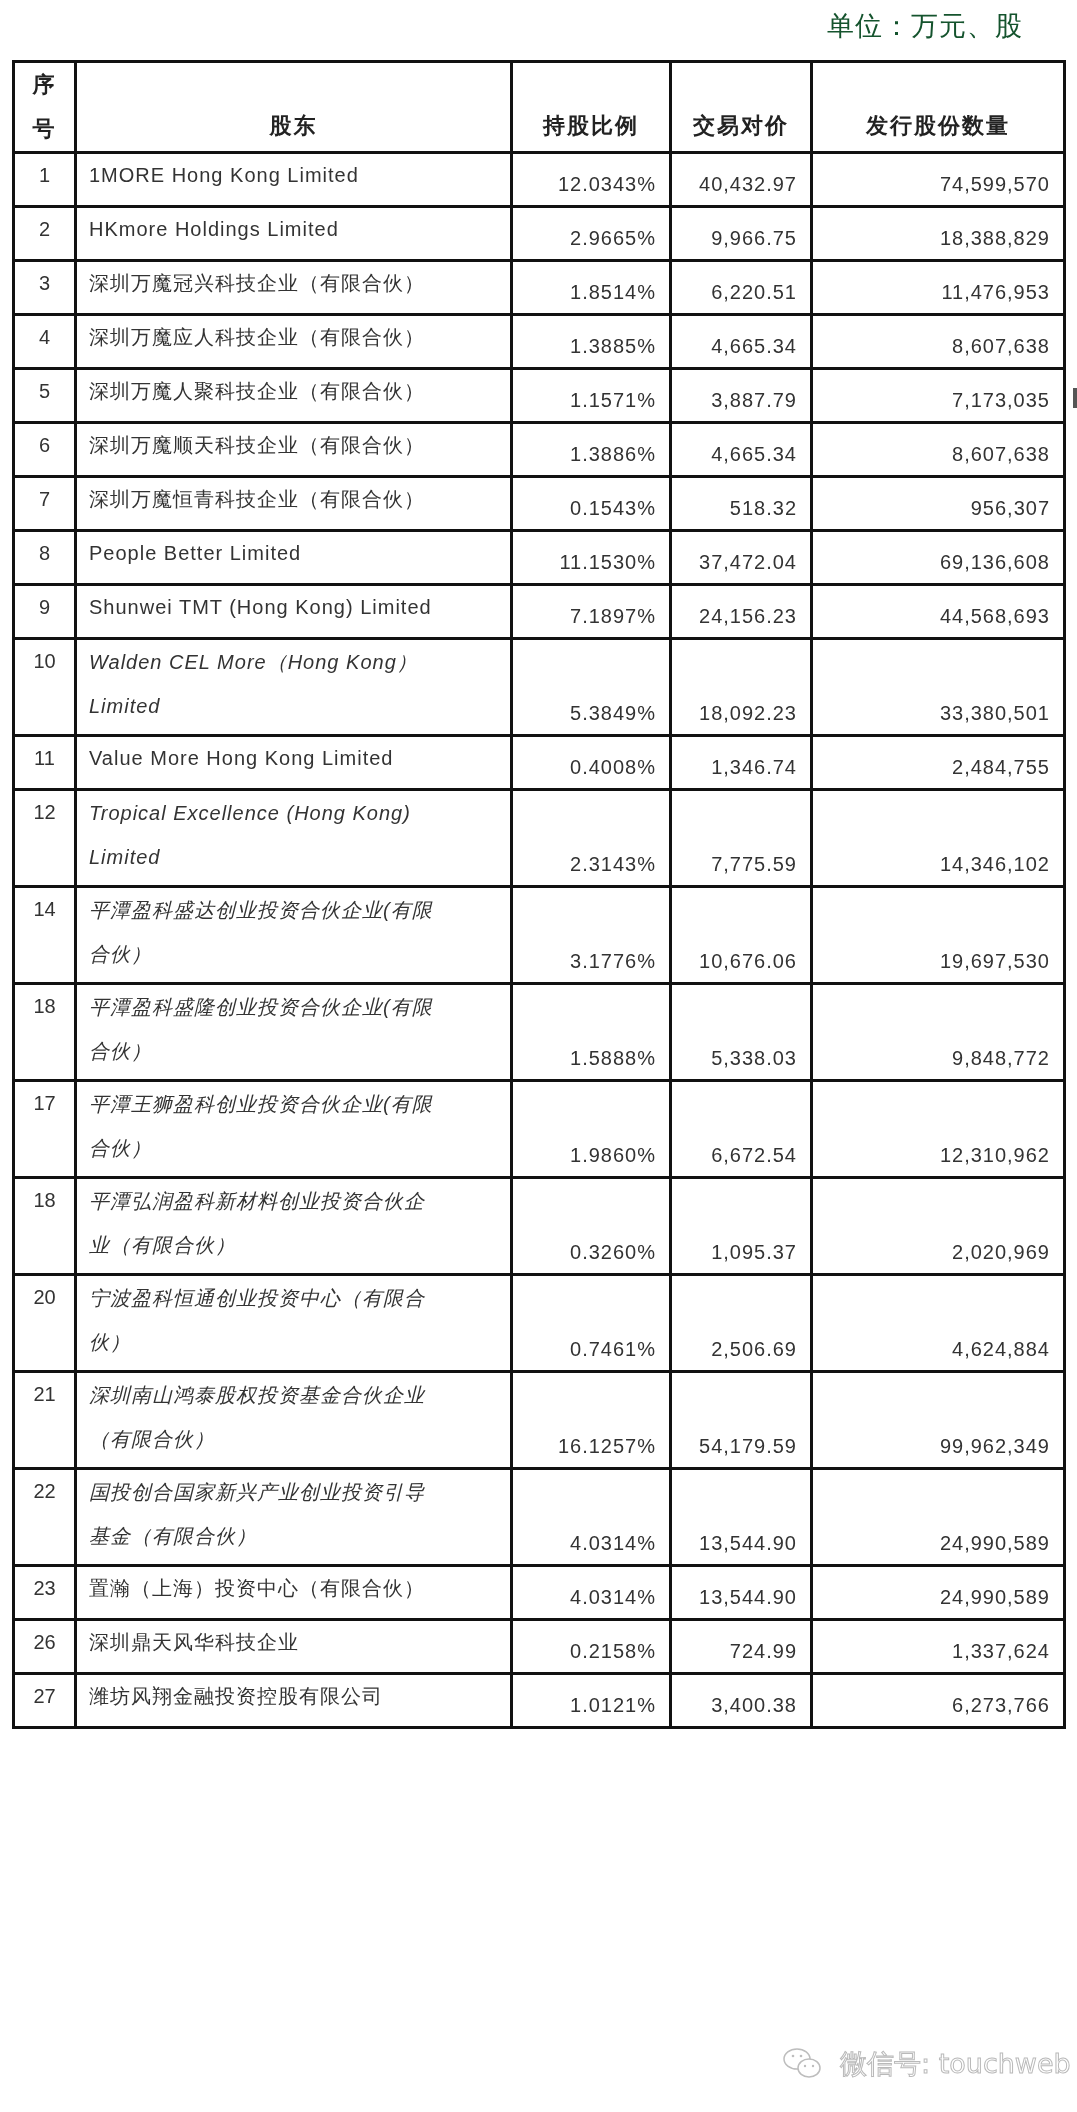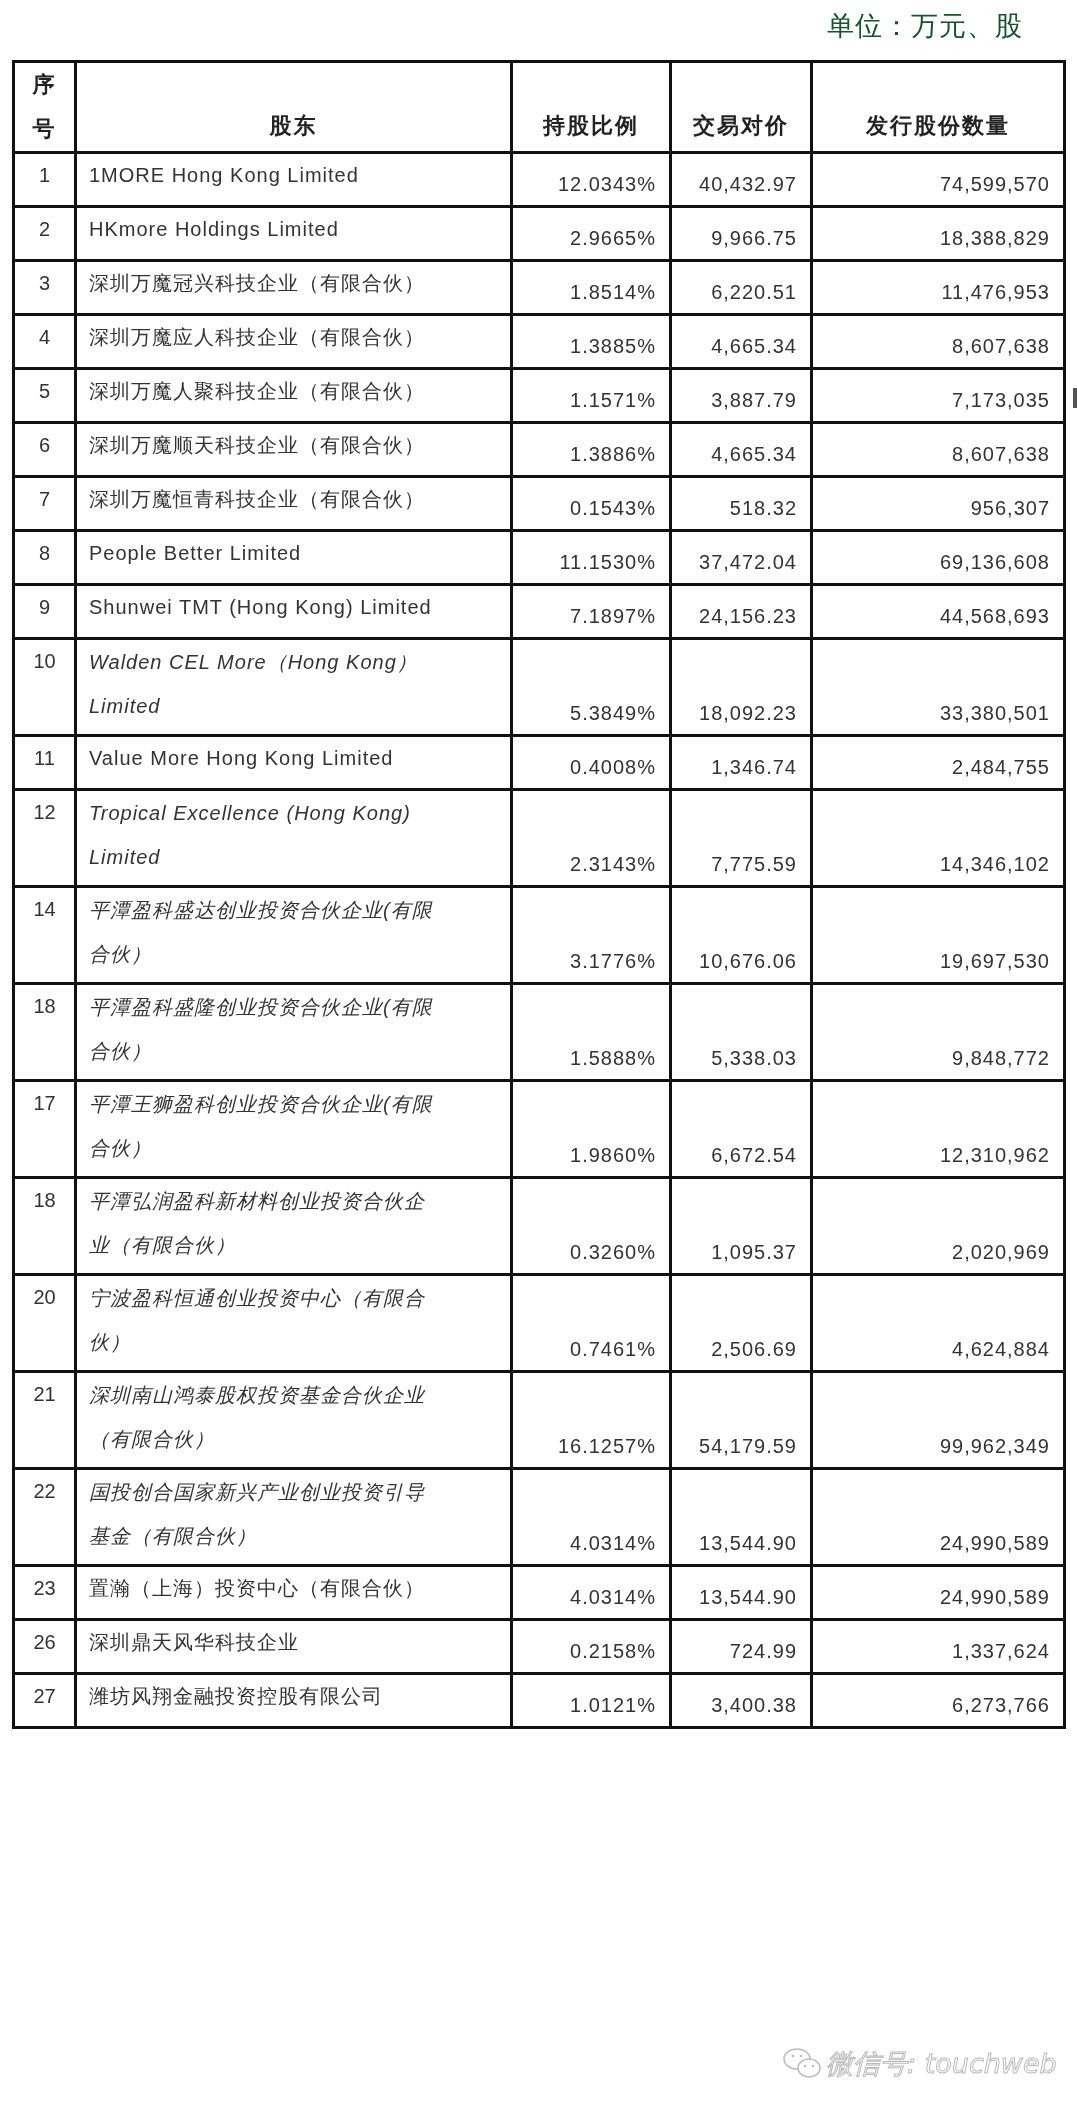--- a/index.html
+++ b/index.html
@@ -18,21 +18,21 @@
   td { font-size: 20px; color: #333; height: 41px; }
   td.seq { text-align: center; vertical-align: top; padding-top: 10px !important; }
   td.name { text-align: left; padding-left: 12px !important; vertical-align: top; padding-top: 10px !important;
             line-height: 22px; letter-spacing: 1px; }
   td.name.dbl { line-height: 44px; padding-top: 0 !important; font-style: italic; }
   td.num { text-align: right; padding-right: 13px !important; vertical-align: bottom; padding-bottom: 9px !important;
            letter-spacing: 1px; }
   tr.dbl td { height: 84px; }
   .wm { position: absolute; left: 782px; top: 2046px; display: flex; align-items: center; color: #c8c8c8; }
   .wm svg { width: 42px; height: 36px; }
-  .wm span { font-size: 27px; margin-left: 2px; color: #fff; -webkit-text-stroke: 1px #b9b9b9; font-family: "DejaVu Sans", sans-serif; font-style: italic; }
+  .wm span { font-size: 27px; margin-left: 16px; color: #fff; -webkit-text-stroke: 1px #b9b9b9; font-family: "DejaVu Sans", sans-serif; }
   .mark { position: absolute; left: 1073px; top: 388px; width: 4px; height: 20px; background: #555; }
 </style>
 </head>
 <body>
 
 <div class="unit">单位：万元、股</div>
 
 <table class="sh">
   <colgroup>
       <col class="c0">

